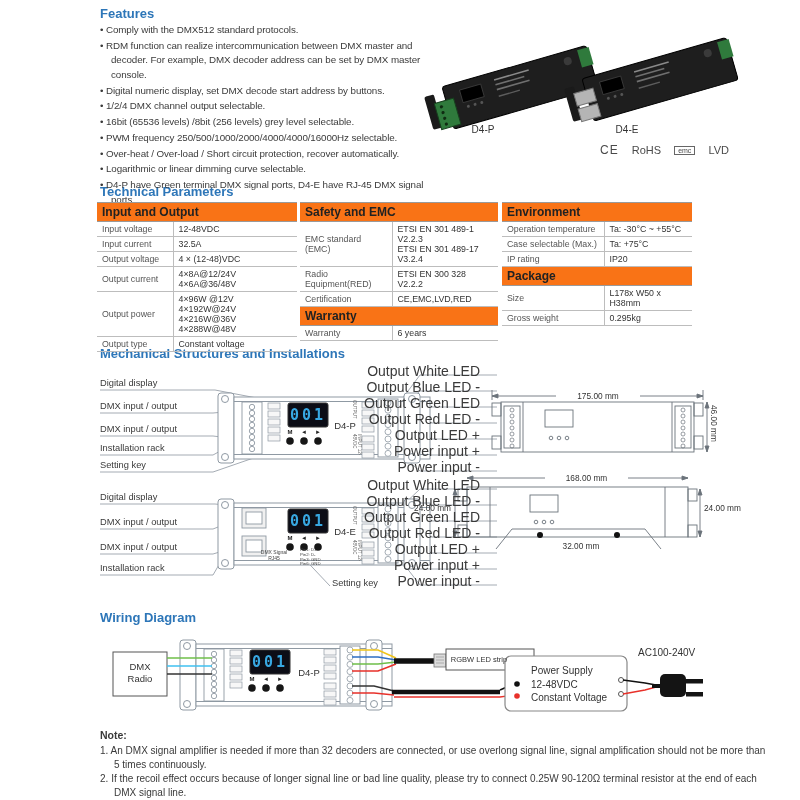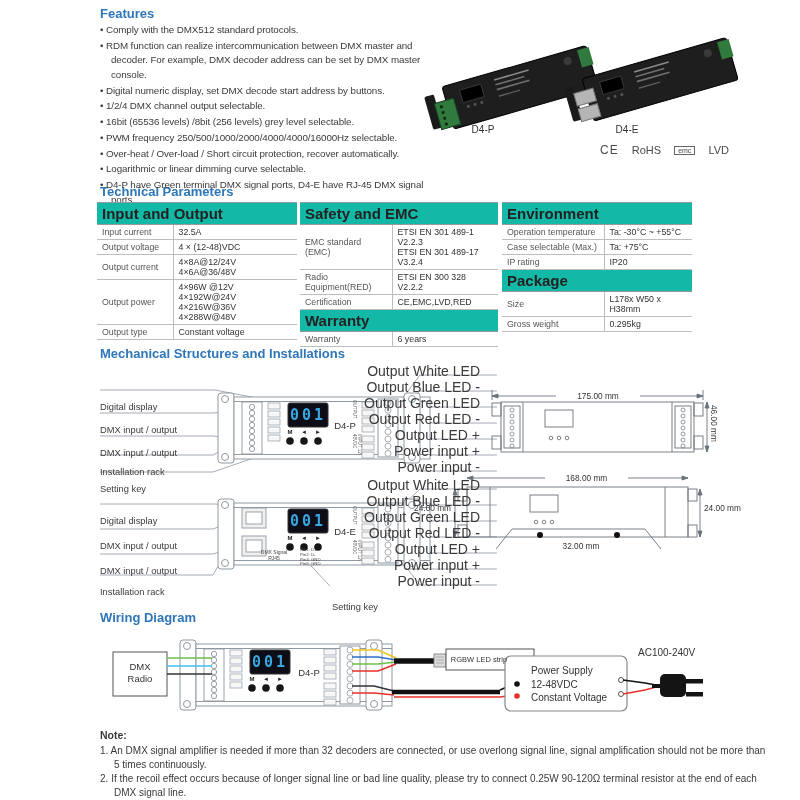--- a/index.html
+++ b/index.html
@@ -10,24 +10,24 @@
   #features-list{position:absolute;left:100px;top:23px;width:345px;font-size:9.8px;
     color:#3b3b3b;letter-spacing:-0.1px;line-height:1.5;}
   #features-list .feat{padding-left:11px;text-indent:-11px;margin-bottom:1px;}
   #features-list .feat::before{content:"• ";}
   
   .tblwrap{position:absolute;top:202px;}
   table.ttable{width:100%;border-collapse:collapse;font-size:8.8px;color:#333;table-layout:fixed;}
   table.ttable td{border-bottom:1px solid #bdbdbd;padding:2px 5px;vertical-align:middle;}
   table.ttable td.lab{color:#555;}
   table.ttable td.val{border-left:1px solid #bdbdbd;white-space:pre-line;}
-  table.ttable tr.head td{background:#14b8a6;font-weight:bold;color:#222;font-size:15px;
+  table.ttable tr.head td{background:#f97316;font-weight:bold;color:#222;font-size:12px;
     border-top:1px solid #9a9a9a;border-bottom:1px solid #9a9a9a;}
   
-  .lbl{position:absolute;left:100px;width:115px;font-size:9.3px;color:#3a3a3a;margin-top:24px;}
+  .lbl{position:absolute;left:100px;width:115px;font-size:9.3px;color:#3a3a3a;}
   .rlbl{position:absolute;left:360px;width:120px;font-size:14px;color:#3a3a3a;text-align:right;}
   .disp{position:absolute;width:40px;height:24px;text-align:center;line-height:24px;
     font-family:"DejaVu Sans Mono",monospace;font-weight:bold;font-size:15px;
     color:#38a8e2;letter-spacing:3px;}
   .btnlab{position:absolute;width:10px;text-align:center;font-size:6px;color:#222;font-weight:bold;}
   .model{position:absolute;width:46px;text-align:center;font-size:9.5px;color:#333;}
   .vtext{position:absolute;writing-mode:vertical-rl;font-size:4.5px;color:#666;letter-spacing:0;}
   .tiny{position:absolute;font-size:5px;line-height:5.6px;color:#444;white-space:pre-line;}
   .dimtxt{position:absolute;font-size:8.3px;color:#333;text-align:center;}
   .boxtxt{position:absolute;font-size:9.5px;color:#333;white-space:pre-line;text-align:center;line-height:12px;}
@@ -326,20 +326,24 @@
   <table class="ttable">
       <colgroup>
         <col style="width:76px">
         <col>
       </colgroup>
     <tbody>
         <tr class="head">
           <td colspan="2">Input and Output</td>
         </tr>
     <tr>
+          <td class="lab">Input voltage</td>
+          <td class="val">12-48VDC</td>
+        </tr>
+    <tr>
           <td class="lab">Input current</td>
           <td class="val">32.5A</td>
         </tr>
     <tr>
           <td class="lab">Output voltage</td>
           <td class="val">4 × (12-48)VDC</td>
         </tr>
     <tr>
           <td class="lab">Output current</td>
           <td class="val">4×8A@12/24V

